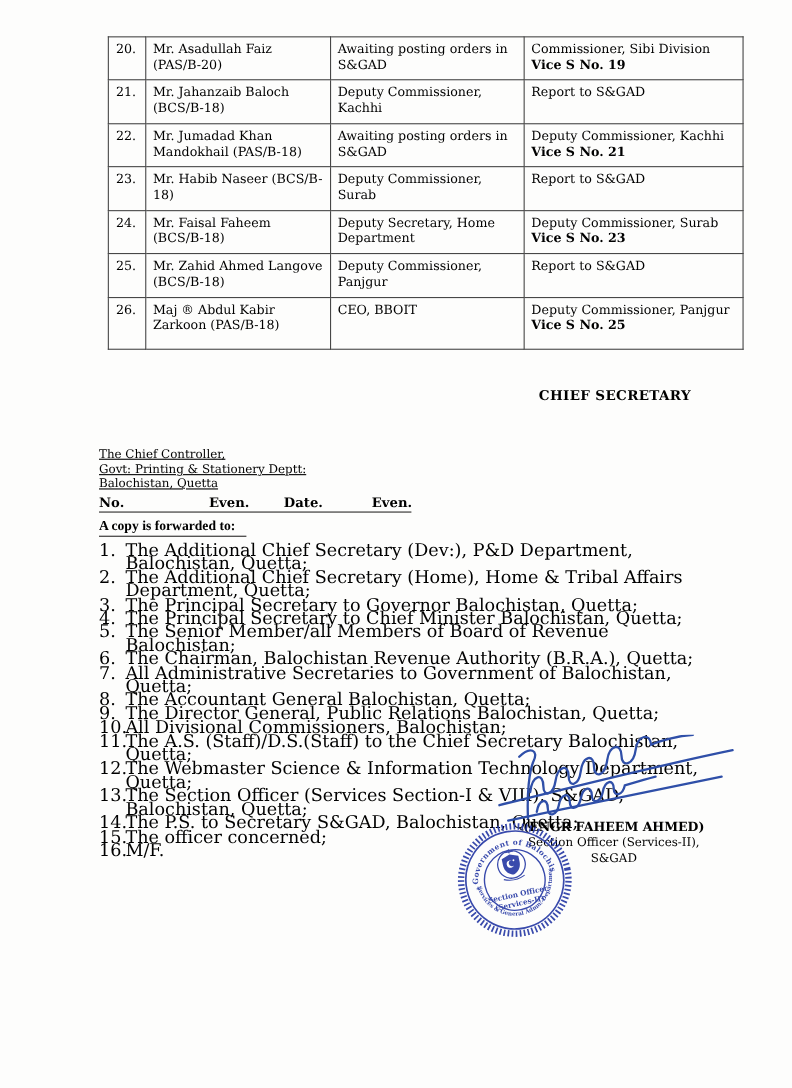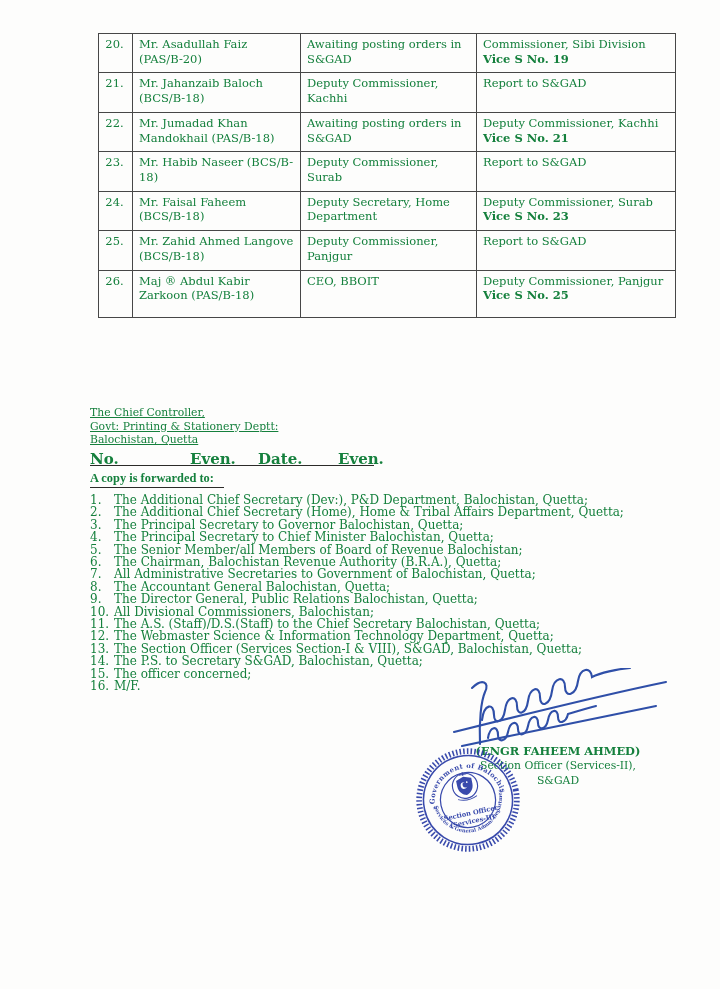--- a/index.html
+++ b/index.html
@@ -1,18 +1,18 @@
 <!DOCTYPE html>
 <html><head>
 <meta charset="utf-8">
 <style>
   html,body{margin:0;padding:0;}
   #page{
     position:relative;width:720px;height:989px;background:#fdfdfc;
-    font-family:"DejaVu Serif",serif;color:#15803d;overflow:hidden;
+    font-family:"DejaVu Serif",serif;color:#000000;overflow:hidden;
   }
   
   .postings-table{
     position:absolute;left:98px;top:33px;width:577px;
     border-collapse:collapse;table-layout:fixed;
     font-size:11.5px;line-height:1.28;
   }
   .postings-table td{
     border:1px solid #474747;vertical-align:top;padding:3px 6px 6px 6px;
   }
@@ -23,32 +23,32 @@
   
   .signatory{
     position:absolute;left:468px;top:352px;width:182px;text-align:center;
     font-weight:bold;font-size:12.3px;line-height:1.3;letter-spacing:.3px;
   }
   
   .addressee{position:absolute;left:90px;top:406px;font-size:10.8px;line-height:1.26;text-decoration:underline;}
   
   .refline{
     position:absolute;left:90px;top:450px;width:284px;height:15px;
-    font-weight:bold;font-size:15px;border-bottom:1.5px solid #2b2a28;
+    font-weight:bold;font-size:12px;border-bottom:1.5px solid #2b2a28;
   }
   .refline span{position:absolute;top:0;}
   .ref-no{left:0;} .ref-no-val{left:100px;} .ref-date{left:168px;} .ref-date-val{left:248px;}
   
   .fwd-heading{
     position:absolute;left:90px;top:471px;font-weight:bold;font-size:12.4px;
     border-bottom:1.5px solid #2b2a28;padding-right:10px;padding-bottom:1px;font-family:Liberation Serif, serif;
   }
   .fwd-list{
     position:absolute;left:90px;top:494px;width:565px;margin:0;padding:0;
-    list-style:none;counter-reset:fwd;font-size:12px;line-height:12.4px;
+    list-style:none;counter-reset:fwd;font-size:16px;line-height:12.4px;
   }
   .fwd-list li{counter-increment:fwd;position:relative;padding-left:24px;}
   .fwd-list li::before{content:counter(fwd) ".";position:absolute;left:0;}
   
   .scrawl{position:absolute;left:448px;top:668px;width:234px;height:86px;z-index:1;}
   .endorsement{
     position:absolute;left:462px;top:744px;width:192px;text-align:center;
     font-size:10.8px;line-height:1.33;z-index:1;
   }
   .endorse-name{font-weight:bold;font-size:11.4px;}
@@ -109,20 +109,21 @@
       <tr class="tall">
         <td class="num-cell">26.</td>
         <td>Maj ® Abdul Kabir Zarkoon (PAS/B-18)</td>
         <td>CEO, BBOIT</td>
         <td><span>Deputy Commissioner, Panjgur </span><span class="vice">Vice S No. 25</span></td>
       </tr>
     </tbody>
   </table>
 
   <div class="signatory">
+    <div>CHIEF SECRETARY</div>
   </div>
 
   <div class="addressee">
     <div>The Chief Controller,</div>
     <div>Govt: Printing &amp; Stationery Deptt:</div>
     <div>Balochistan, Quetta</div>
   </div>
 
   <div class="refline">
     <span class="ref-no">No.</span>

